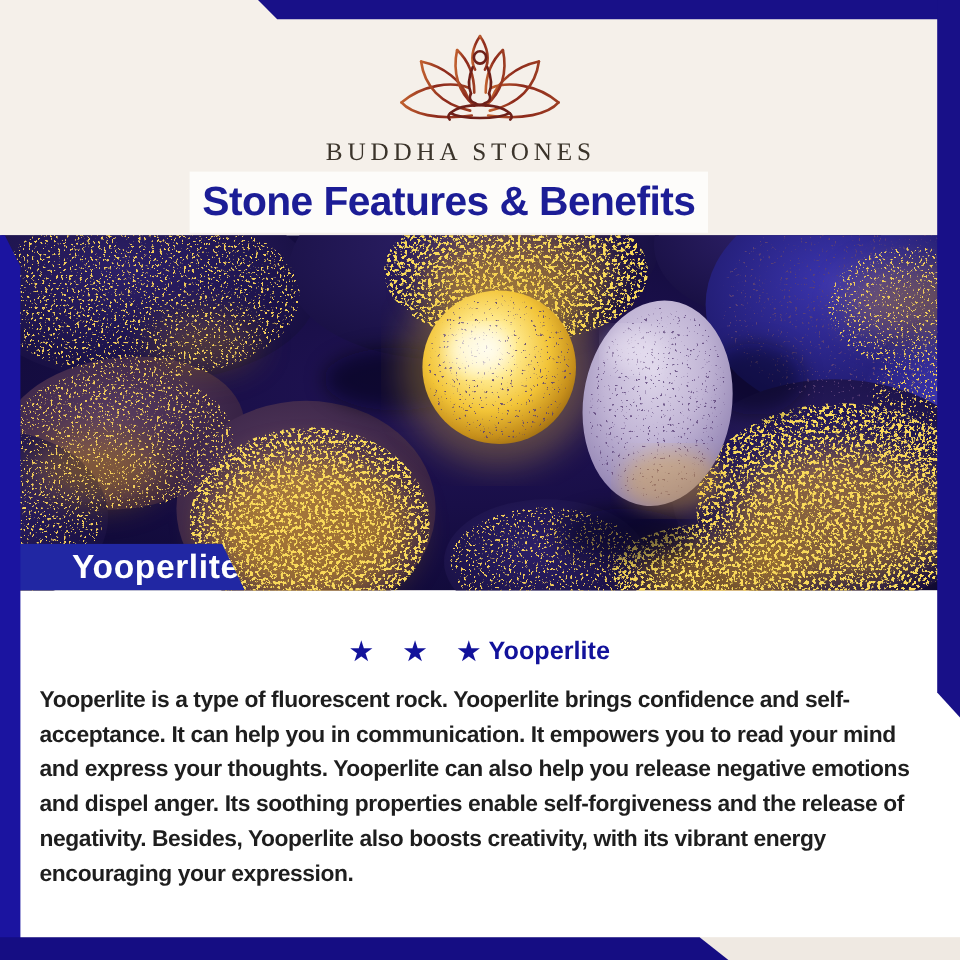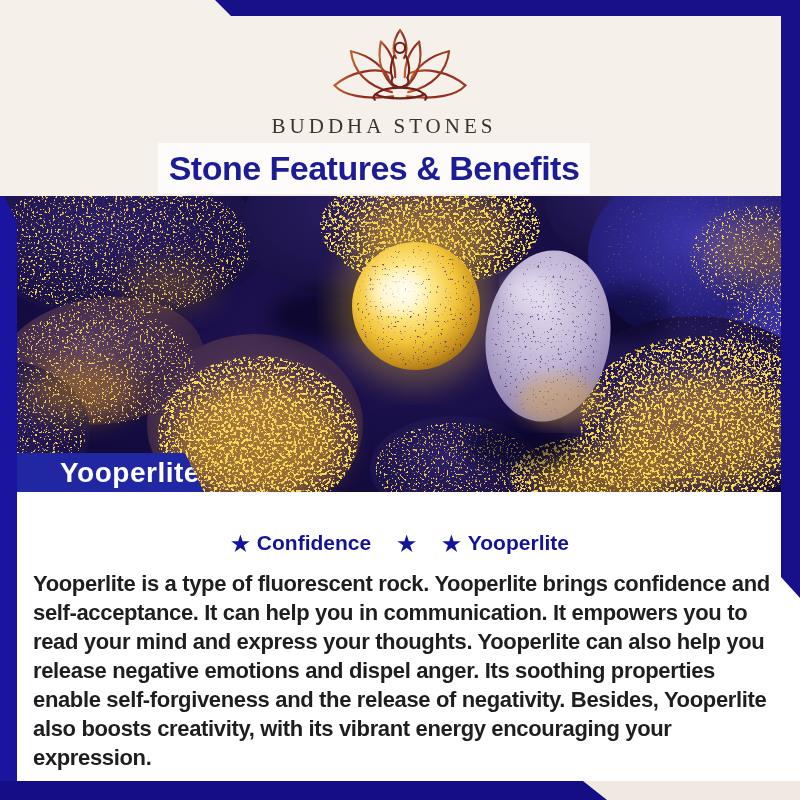--- a/index.html
+++ b/index.html
@@ -55,21 +55,21 @@
   .benefits-row{
     position:absolute;left:0;top:531px;width:800px;z-index:2;
     display:flex;justify-content:center;gap:26px;
   }
   .benefit{display:flex;align-items:center;gap:7px;color:#12129b;font-weight:700;font-size:21px;}
   .benefit .star{font-size:21px;line-height:1;}
 
   
   .description{
     position:absolute;left:33px;top:569px;width:744px;z-index:2;
-    color:#1e1e1e;font-size:22px;line-height:29px;font-weight:700;letter-spacing:-0.35px;
+    color:#1e1e1e;font-size:19px;line-height:29px;font-weight:700;letter-spacing:-0.35px;
   }
   .description p{margin:0;}
 </style>
 </head>
 <body>
 
 <div class="card">
 
   <div class="bg-header"></div>
 
@@ -246,21 +246,20 @@
   </svg>
   <div class="brand-name">BUDDHA STONES</div>
 
   <div class="title-banner">
     <h1>Stone Features &amp; Benefits</h1>
   </div>
 
   <div class="benefits-row">
     <div class="benefit">
       <span class="star">★</span>
-      <span>Confidence</span>
     </div>
     <div class="benefit">
       <span class="star">★</span>
     </div>
     <div class="benefit">
       <span class="star">★</span>
       <span>Yooperlite</span>
     </div>
   </div>
 

